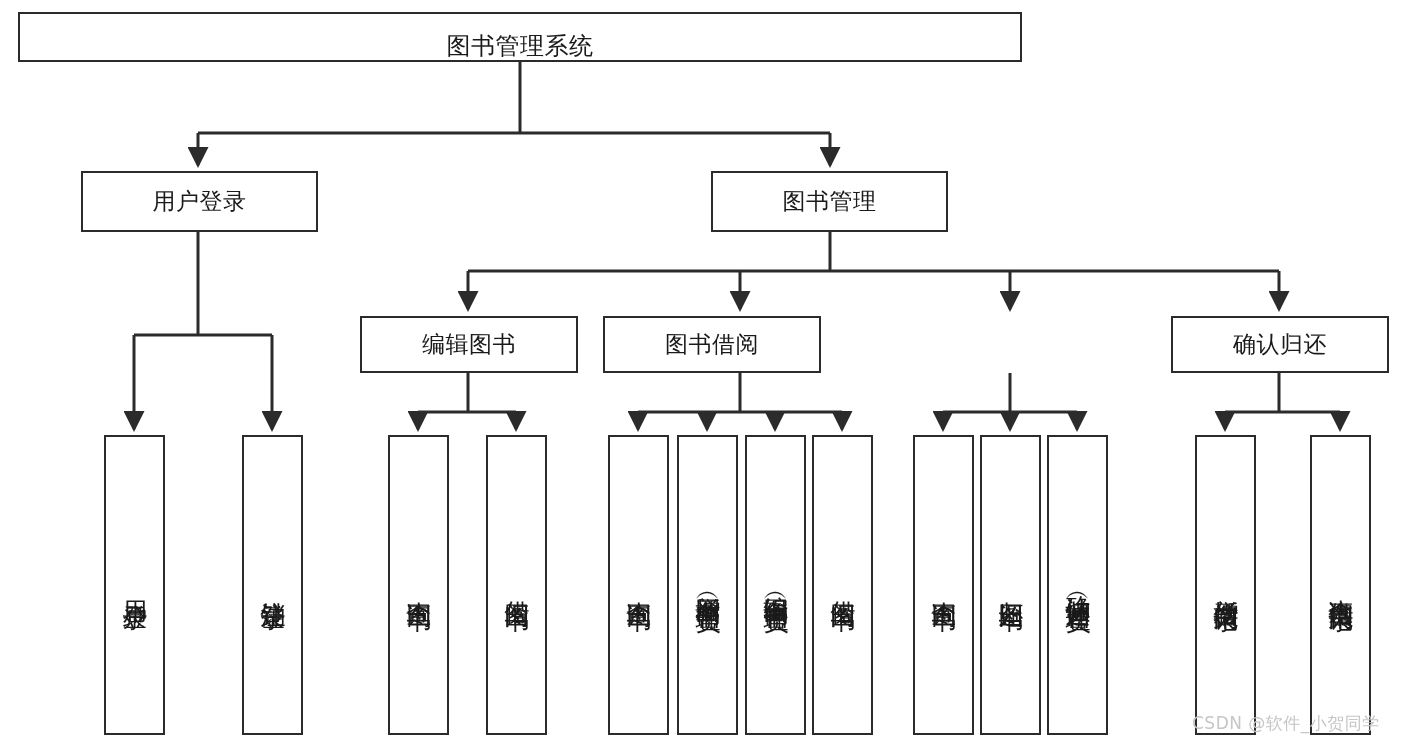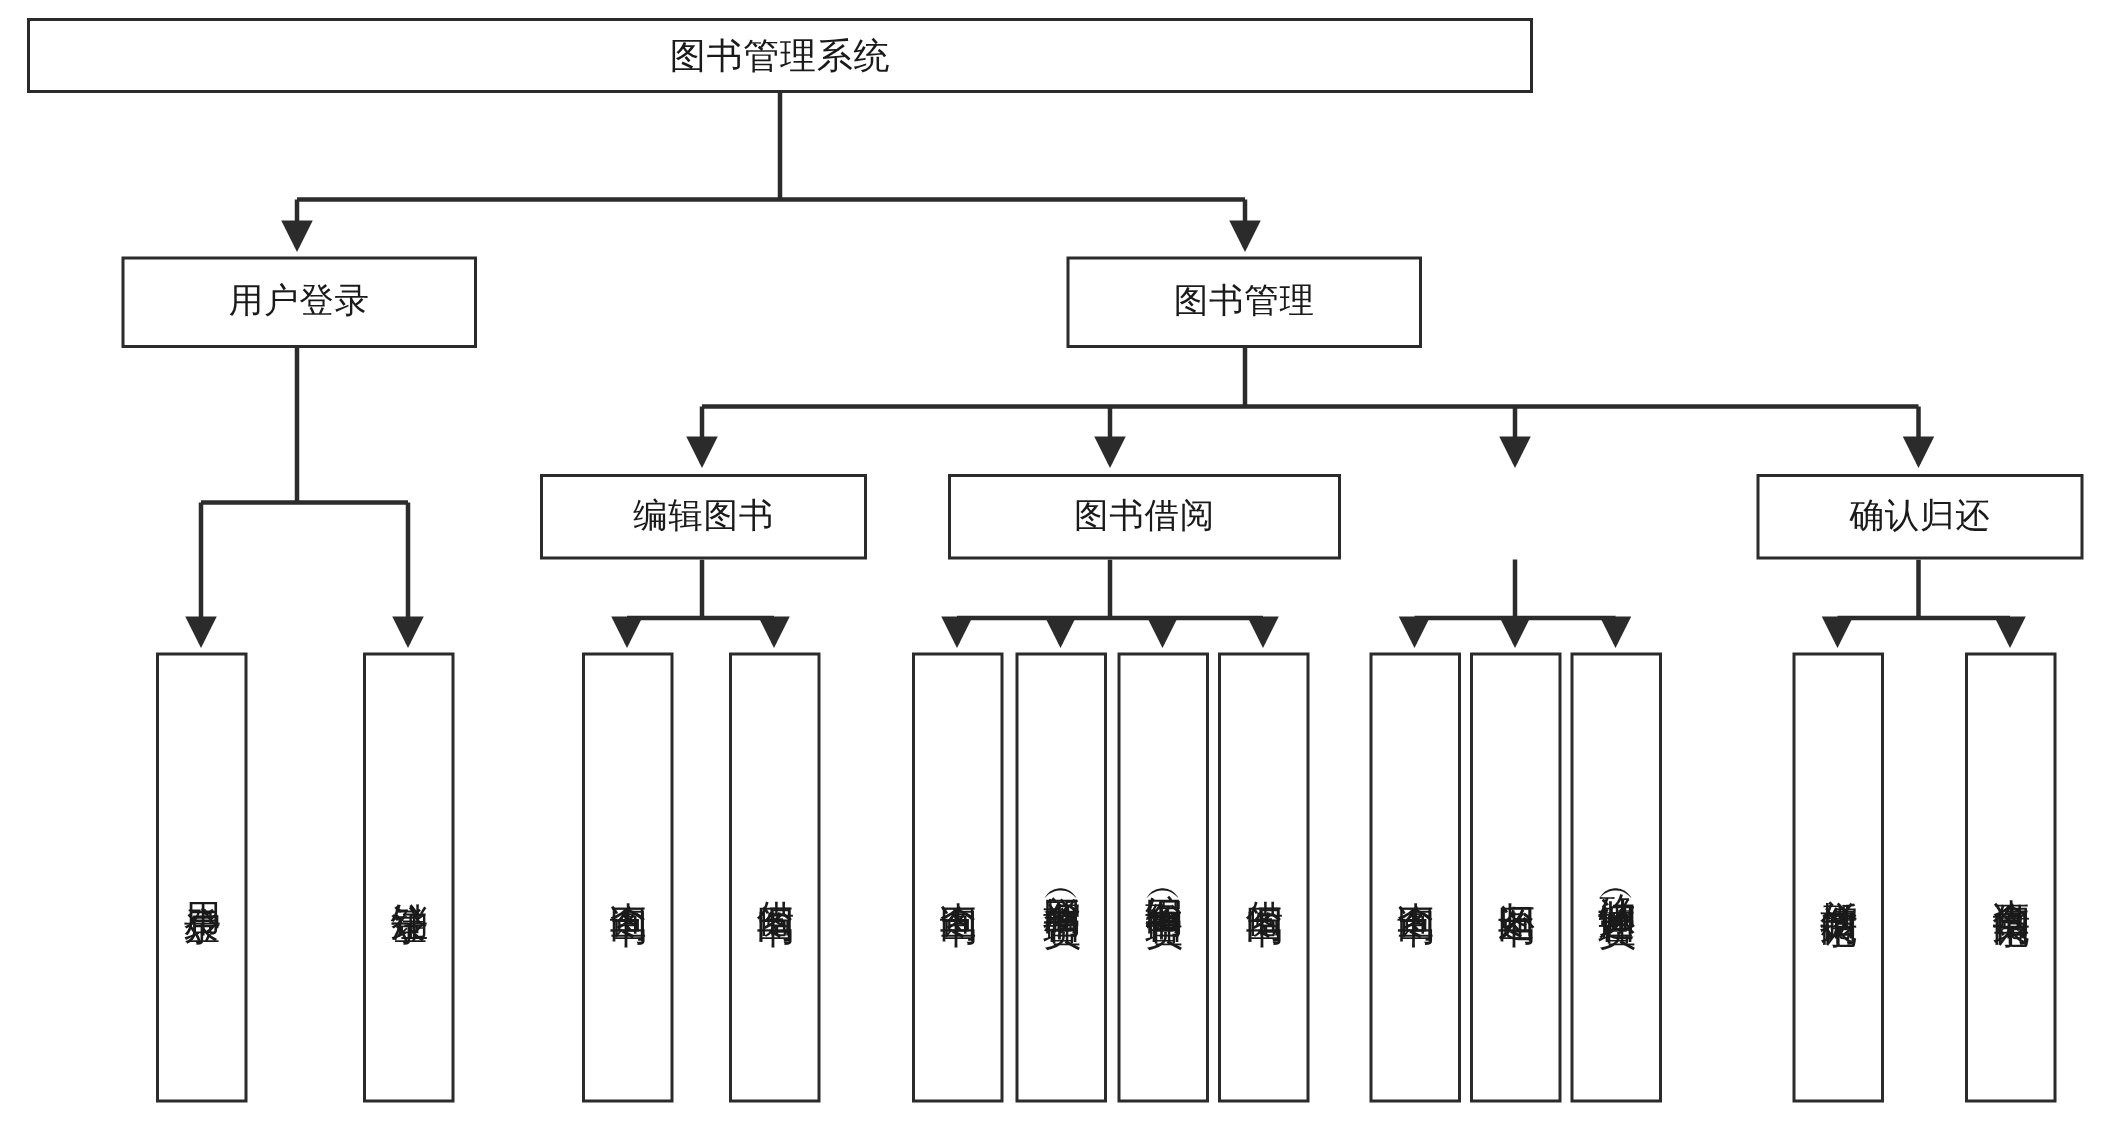--- a/index.html
+++ b/index.html
@@ -120,37 +120,37 @@
       <path d="M 1010 412 L 1010 429" marker-end="url(#arrow)"></path>
       <path d="M 1077 412 L 1077 429" marker-end="url(#arrow)"></path>
 
       <path d="M 1279 373 L 1279 412"></path>
       <path d="M 1225 412 L 1340 412"></path>
       <path d="M 1225 412 L 1225 429" marker-end="url(#arrow)"></path>
       <path d="M 1340 412 L 1340 429" marker-end="url(#arrow)"></path>
     </g>
   </svg>
 
-  <div class="node h root" style="left:18px; top:12px; width:1004px; height:50px;">
+  <div class="node h root" style="left:18px; top:12px; width:1004px; height:50px;align-items:flex-end;">
     <span class="label">图书管理系统</span>
   </div>
 
   <div class="node h" style="left:81px; top:171px; width:237px; height:61px;">
     <span class="label">用户登录</span>
   </div>
 
   <div class="node h" style="left:711px; top:171px; width:237px; height:61px;">
     <span class="label">图书管理</span>
   </div>
 
   <div class="node h" style="left:360px; top:316px; width:218px; height:57px;">
     <span class="label">编辑图书</span>
   </div>
 
-  <div class="node h" style="left:632px; top:316px; width:262px; height:57px;">
+  <div class="node h" style="left:603px; top:316px; width:218px; height:57px;">
     <span class="label">图书借阅</span>
   </div>
 
 
   <div class="node h" style="left:1171px; top:316px; width:218px; height:57px;">
     <span class="label">确认归还</span>
   </div>
 
   <div class="node v" style="left:104px; top:435px; width:61px; height:300px;">
     <span class="label">用户登录</span>
@@ -197,14 +197,15 @@
   </div>
 
   <div class="node v" style="left:1195px; top:435px; width:61px; height:300px;">
     <span class="label">新增借阅记录</span>
   </div>
 
   <div class="node v" style="left:1310px; top:435px; width:61px; height:300px;">
     <span class="label">查询借阅记录</span>
   </div>
 
+  <div class="watermark">CSDN @软件_小贺同学</div>
 
 </div>
 
 </body></html>

